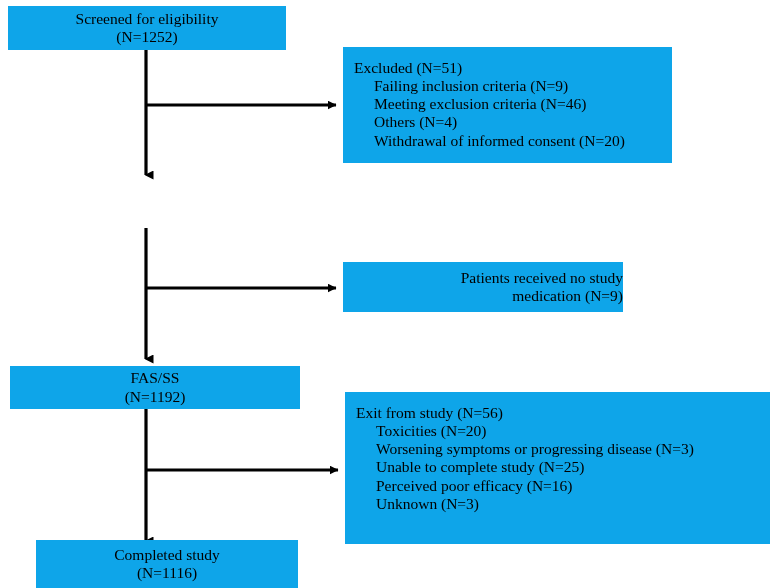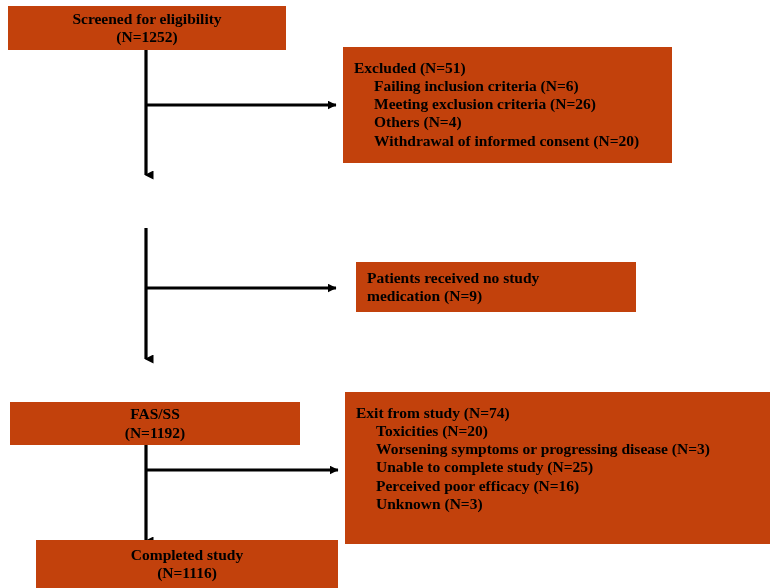--- a/index.html
+++ b/index.html
@@ -15,23 +15,23 @@
     font-family: "Liberation Serif", "DejaVu Serif", serif;
   }
   #flow {
     position: absolute;
     left: 0; top: 0;
     width: 770px;
     height: 588px;
   }
   .box {
     position: absolute;
-    background: #c2410c;
+    background: #0ea5e9;
     box-sizing: border-box;
-    font-weight: bold;
+    font-weight: normal;
     color: #000000;
     line-height: 1.17;
   }
   .box-main {
     text-align: center;
     font-size: 15.5px;
     display: flex;
     flex-direction: column;
     align-items: center;
     justify-content: center;
@@ -82,44 +82,44 @@
     <line x1="146" y1="470" x2="338" y2="470" stroke="#000000" stroke-width="3" marker-end="url(#arrowRight)"></line>
   </svg>
 
   <div class="box box-main" style="left:8px; top:6px; width:278px; height:44px;">
     <div>Screened  for eligibility</div>
     <div>(N=1252)</div>
   </div>
 
   <div class="box box-side" style="left:343px; top:47px; width:329px; height:116px;">
     <div class="hdr">Excluded (N=51)</div>
-    <div class="sub">Failing inclusion criteria (N=6)</div>
-    <div class="sub">Meeting exclusion criteria (N=26)</div>
+    <div class="sub">Failing inclusion criteria (N=9)</div>
+    <div class="sub">Meeting exclusion criteria (N=46)</div>
     <div class="sub">Others (N=4)</div>
     <div class="sub">Withdrawal of informed consent (N=20)</div>
   </div>
 
 
-  <div class="box box-side" style="left:356px; top:262px; width:280px; height:50px; padding-top:7px;">
+  <div class="box box-side" style="left:343px; top:262px; width:280px; height:50px; padding-top:7px;text-align:right;">
     <div class="wrapline">Patients received no study</div>
     <div class="wrapline">medication (N=9)</div>
   </div>
 
-  <div class="box box-main" style="left:10px; top:366px; width:290px; height:43px;margin-top:36px;">
+  <div class="box box-main" style="left:10px; top:366px; width:290px; height:43px;">
     <div>FAS/SS</div>
     <div>(N=1192)</div>
   </div>
 
   <div class="box box-side" style="left:345px; top:392px; width:425px; height:152px;">
-    <div class="hdr">Exit from study (N=74)</div>
+    <div class="hdr">Exit from study (N=56)</div>
     <div class="sub">Toxicities (N=20)</div>
     <div class="sub">Worsening symptoms or progressing disease (N=3)</div>
     <div class="sub">Unable to complete study (N=25)</div>
     <div class="sub">Perceived poor efficacy (N=16)</div>
     <div class="sub">Unknown (N=3)</div>
   </div>
 
-  <div class="box box-main" style="left:36px; top:540px; width:302px; height:48px;">
+  <div class="box box-main" style="left:36px; top:540px; width:262px; height:48px;">
     <div>Completed study</div>
     <div>(N=1116)</div>
   </div>
 
 </div>
 
 </body></html>

